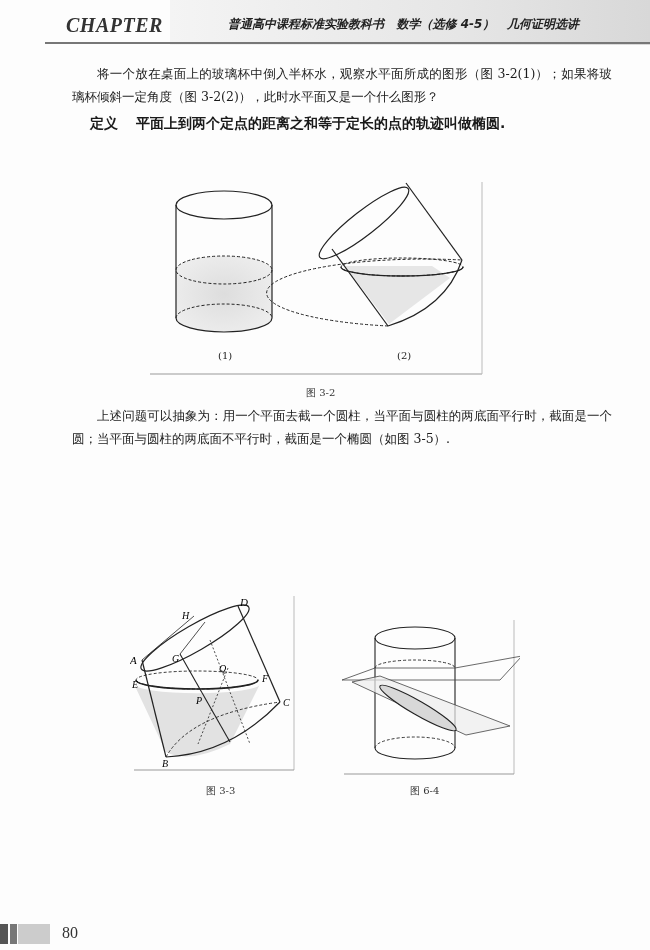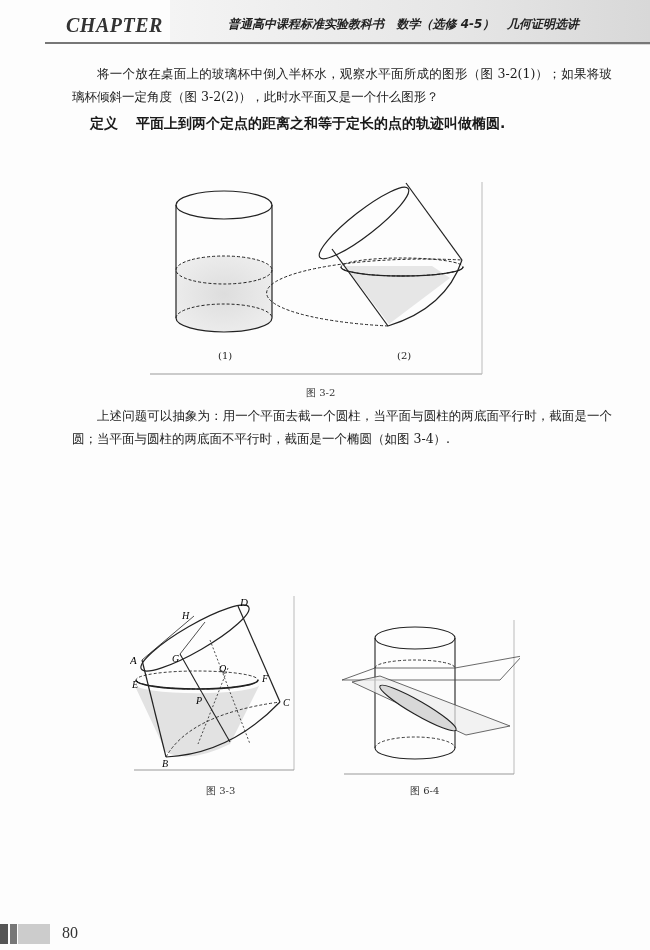--- a/index.html
+++ b/index.html
@@ -84,21 +84,21 @@
     <path d="M191,89 A61,9 0 0 0 313,89" fill="none" stroke="#222" stroke-width="1.4"></path>
     <path d="M238,148 A56,12 0 0 1 312,82" transform="rotate(0)" fill="none" stroke="#222" stroke-width="1" stroke-dasharray="3,2"></path>
     <path d="M238,148 Q296,130 312,82" fill="none" stroke="#222" stroke-width="1.2"></path>
   </svg>
   <div class="sub-label" style="left:68px; top:172px;">(1)</div>
   <div class="sub-label" style="left:247px; top:172px;">(2)</div>
 </div>
 <div class="fig-caption" style="left:306px; top:386px;">图 3-2</div>
 
 <div class="text-block" style="top:404px;">
-  <p class="para">上述问题可以抽象为：用一个平面去截一个圆柱，当平面与圆柱的两底面平行时，截面是一个圆；当平面与圆柱的两底面不平行时，截面是一个椭圆（如图 3-4）.</p>
+  <p class="para">上述问题可以抽象为：用一个平面去截一个圆柱，当平面与圆柱的两底面平行时，截面是一个圆；当平面与圆柱的两底面不平行时，截面是一个椭圆（如图 3-5）.</p>
 </div>
 
 <div class="figure" style="left:130px; top:594px; width:170px; height:180px;">
   <svg width="170" height="180" viewBox="0 0 170 180">
     <line x1="164" y1="2" x2="164" y2="176" stroke="#bbb"></line>
     <line x1="4" y1="176" x2="164" y2="176" stroke="#999"></line>
     <path d="M4,90 A62,9 0 0 0 130,90 L100,150 Q60,170 36,158 Z" fill="#e2e2e2"></path>
     <ellipse cx="65" cy="44" rx="62" ry="13" transform="rotate(-30 65 44)" fill="none" stroke="#222" stroke-width="1.2"></ellipse>
     <line x1="12" y1="66" x2="64" y2="22" stroke="#222" stroke-width="0.8"></line>
     <line x1="75" y1="28" x2="50" y2="60" stroke="#222" stroke-width="0.8"></line>

